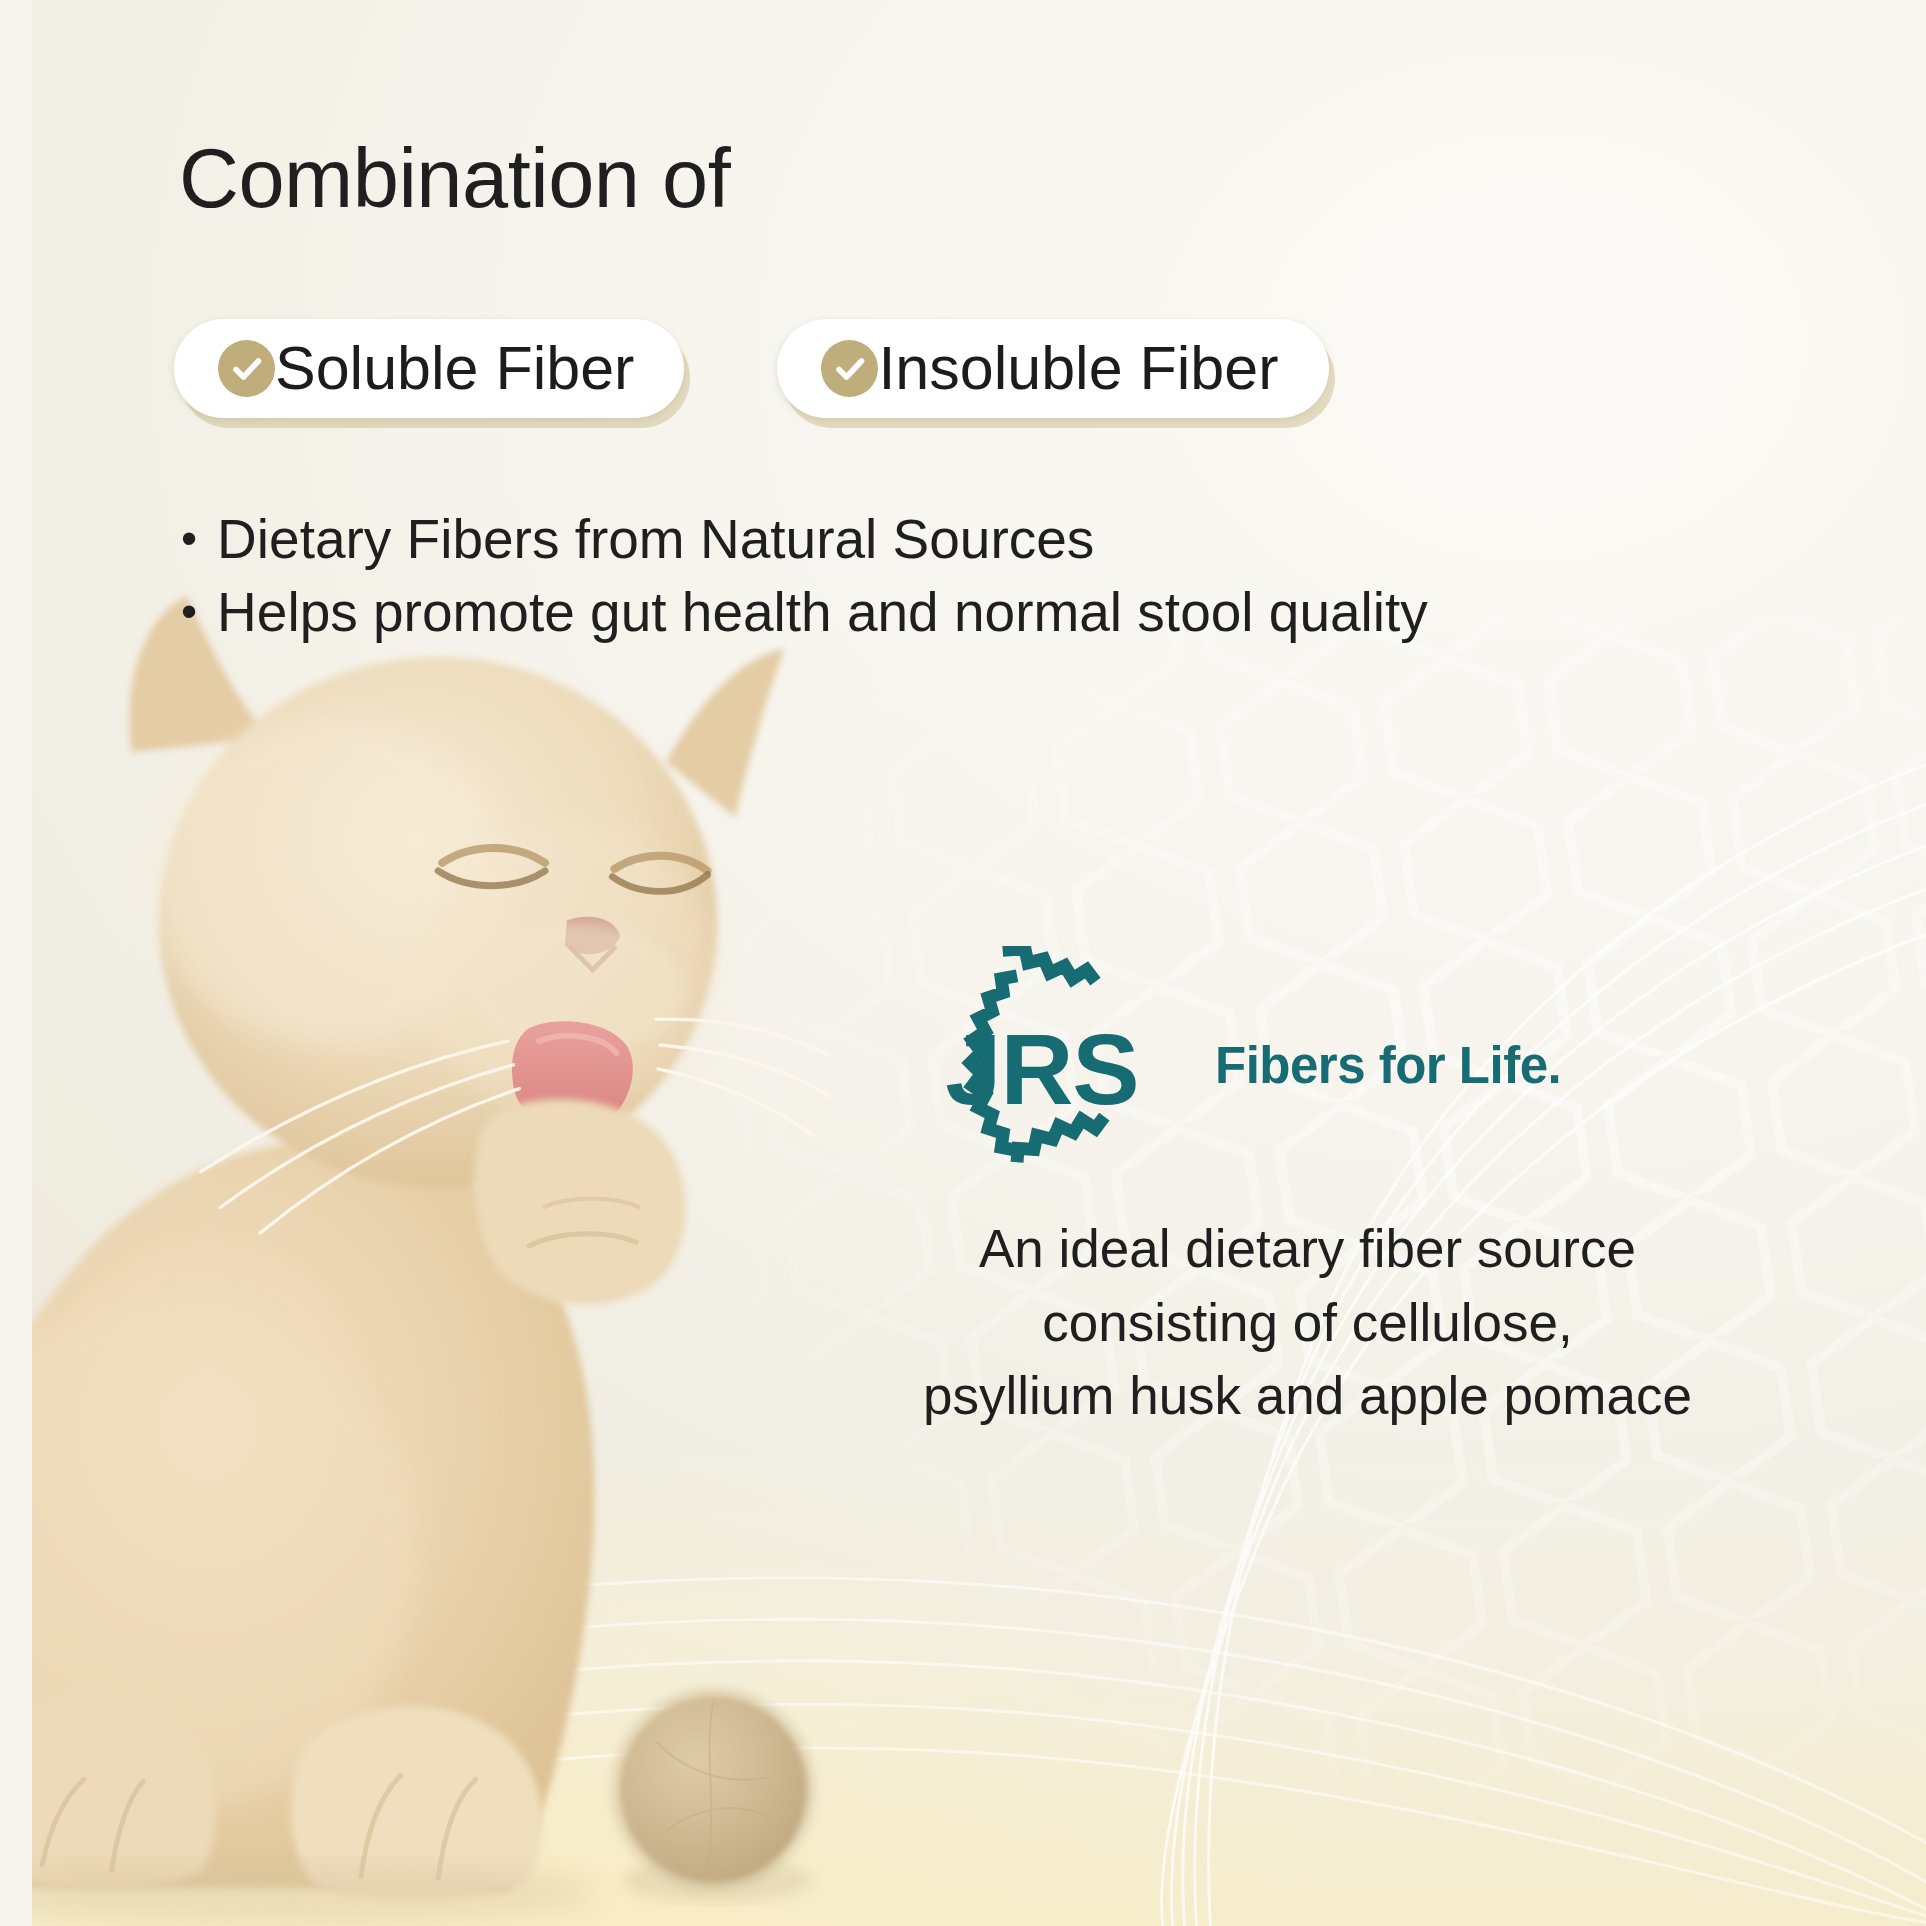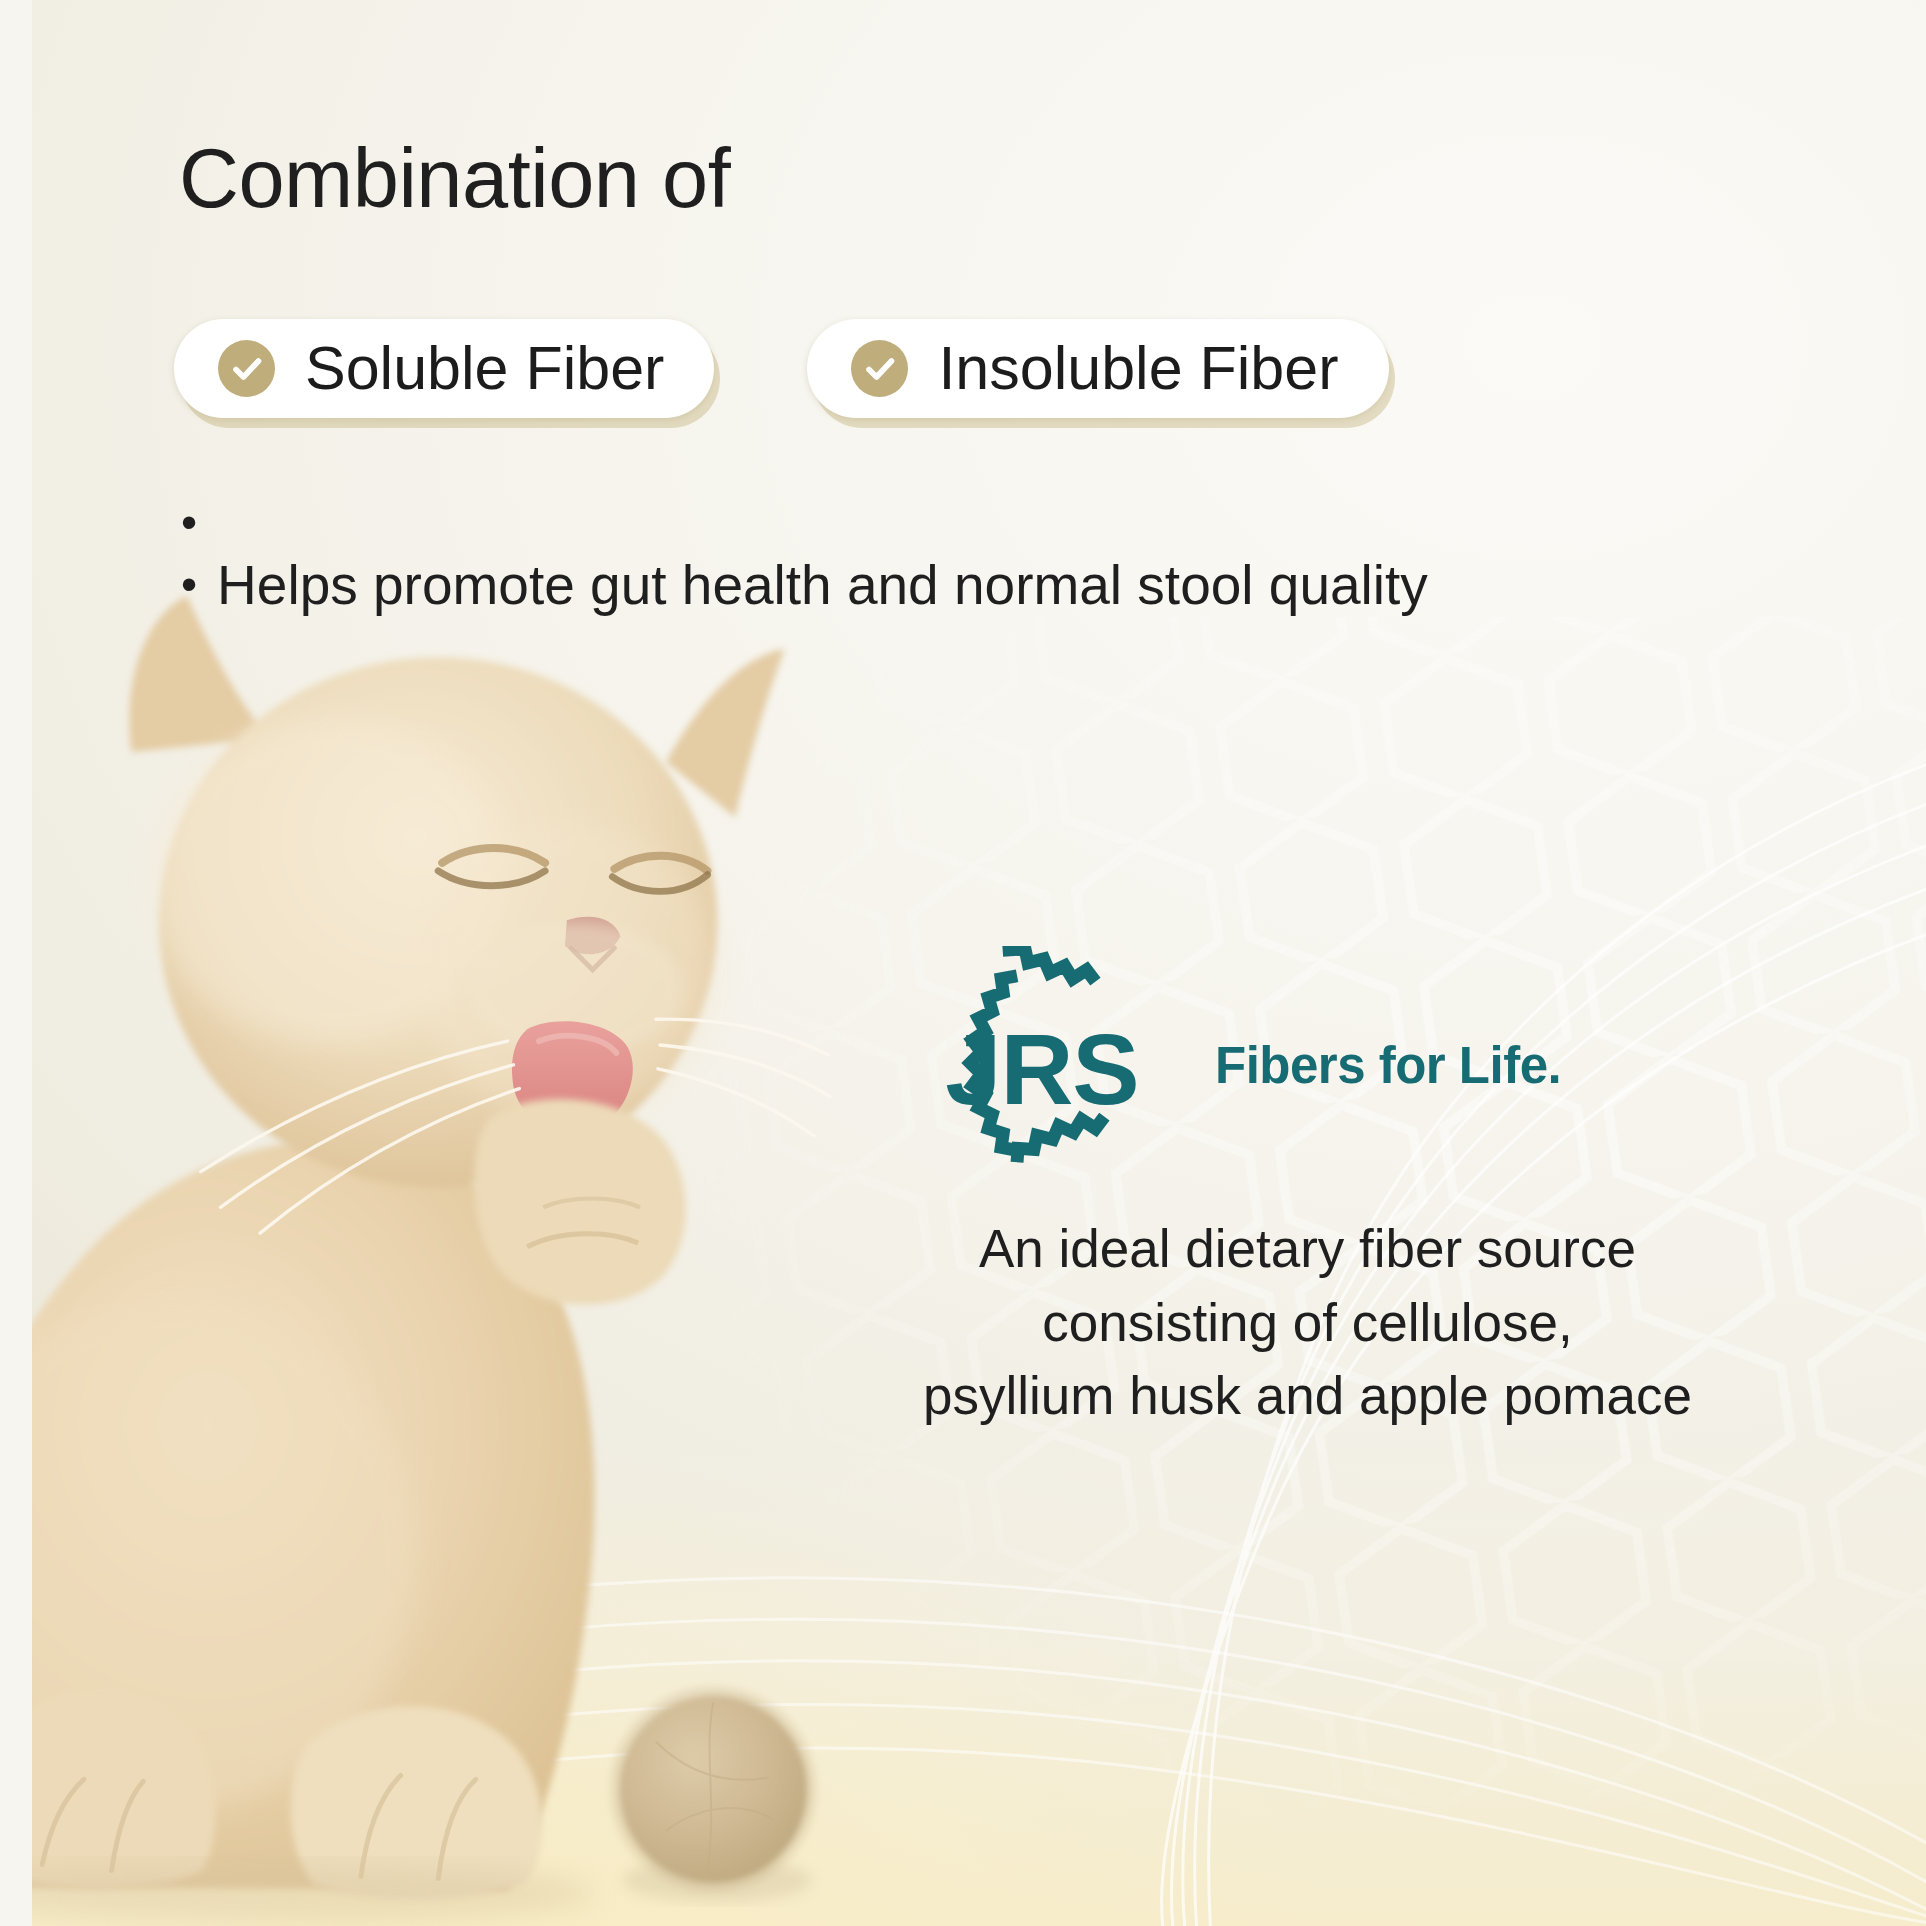--- a/index.html
+++ b/index.html
@@ -83,21 +83,20 @@
     position: absolute;
     left: 142px;
     top: 319px;
     display: flex;
     gap: 93px;
     align-items: flex-start;
   }
   .pill {
     display: flex;
     align-items: center;
-    gap: 30px;
     background: #ffffff;
     border-radius: 55px;
     padding: 19px 50px 19px 44px;
     box-shadow: 6px 10px 0 0 rgba(196,178,125,.42),
                 0 2px 6px rgba(120,102,56,.18);
   }
   .pill .check {
     flex: 0 0 auto;
     width: 57px;
     height: 57px;
@@ -367,20 +366,21 @@
         </svg>
       </span>
       <span class="label">Insoluble Fiber</span>
     </div>
 
   </div>
 
   <div class="bullets">
     <div class="bullet">
       <span class="dot">•</span>
+      <span>Dietary Fibers from Natural Sources</span>
     </div>
     <div class="bullet">
       <span class="dot">•</span>
       <span>Helps promote gut health and normal stool quality</span>
     </div>
   </div>
 
   <div class="brand">
     <div class="logo">
       <svg width="248" height="246" viewBox="0 0 250 248">

